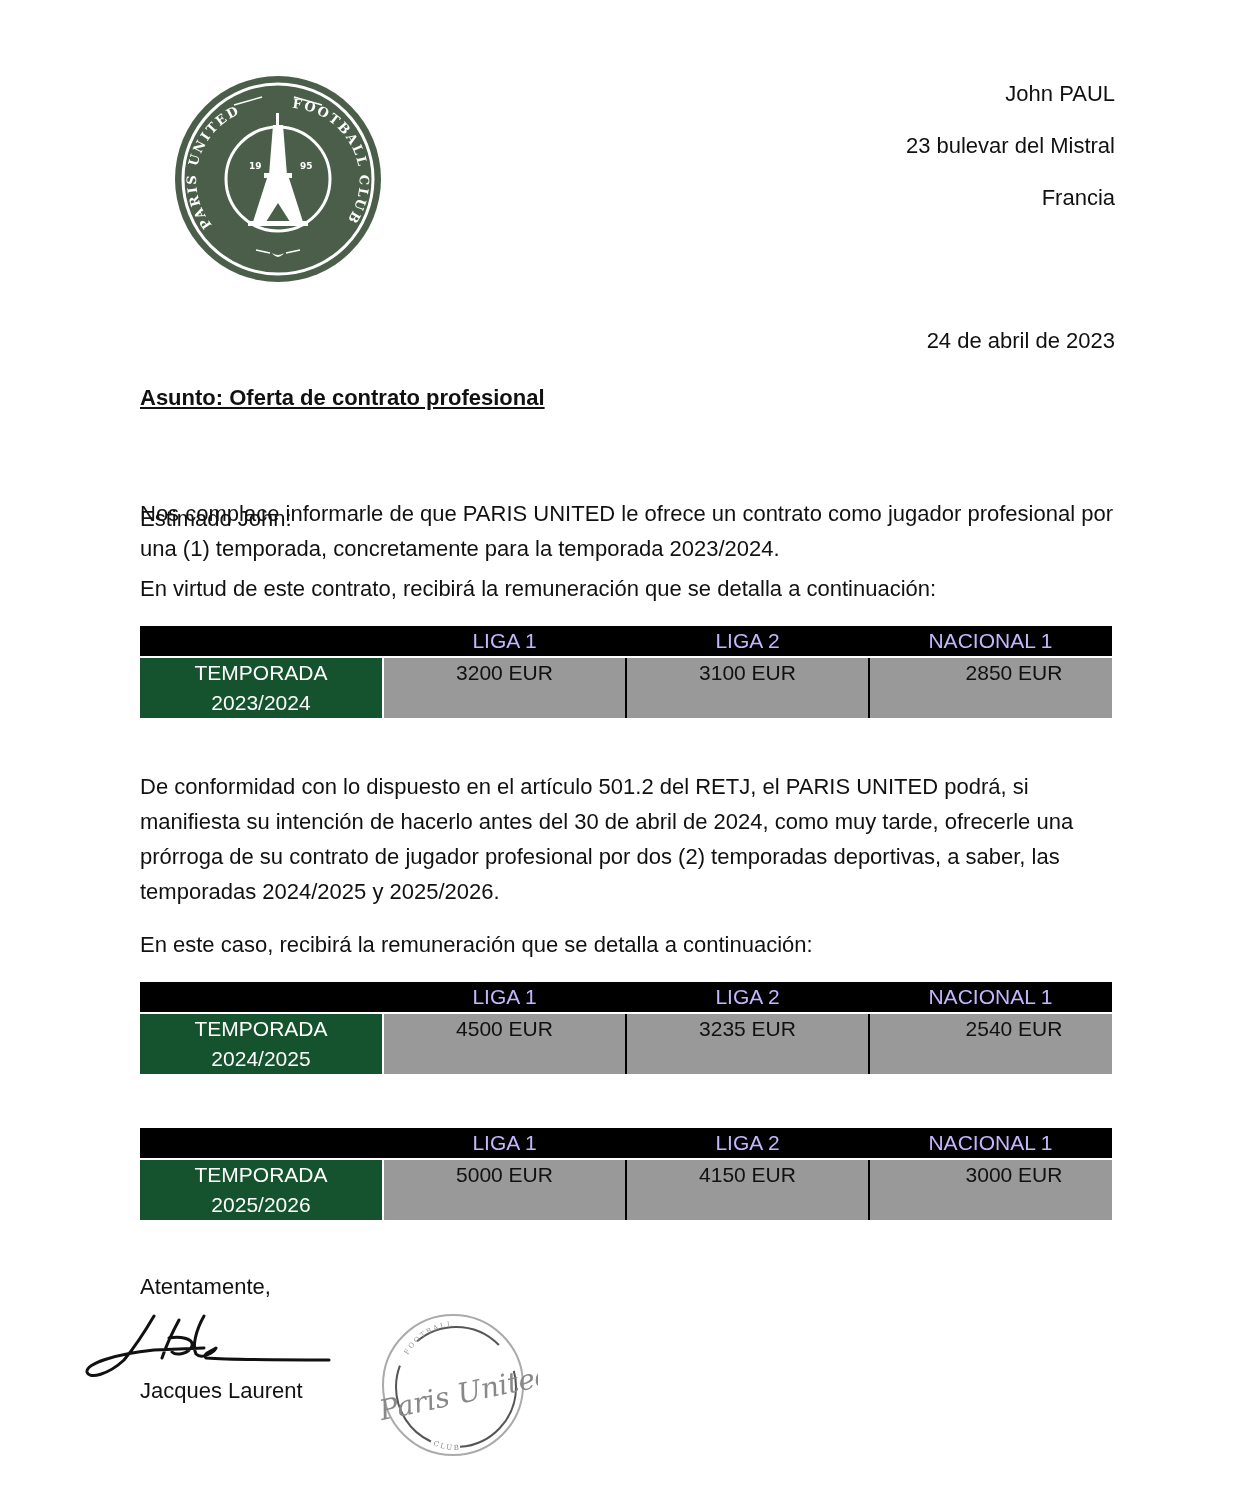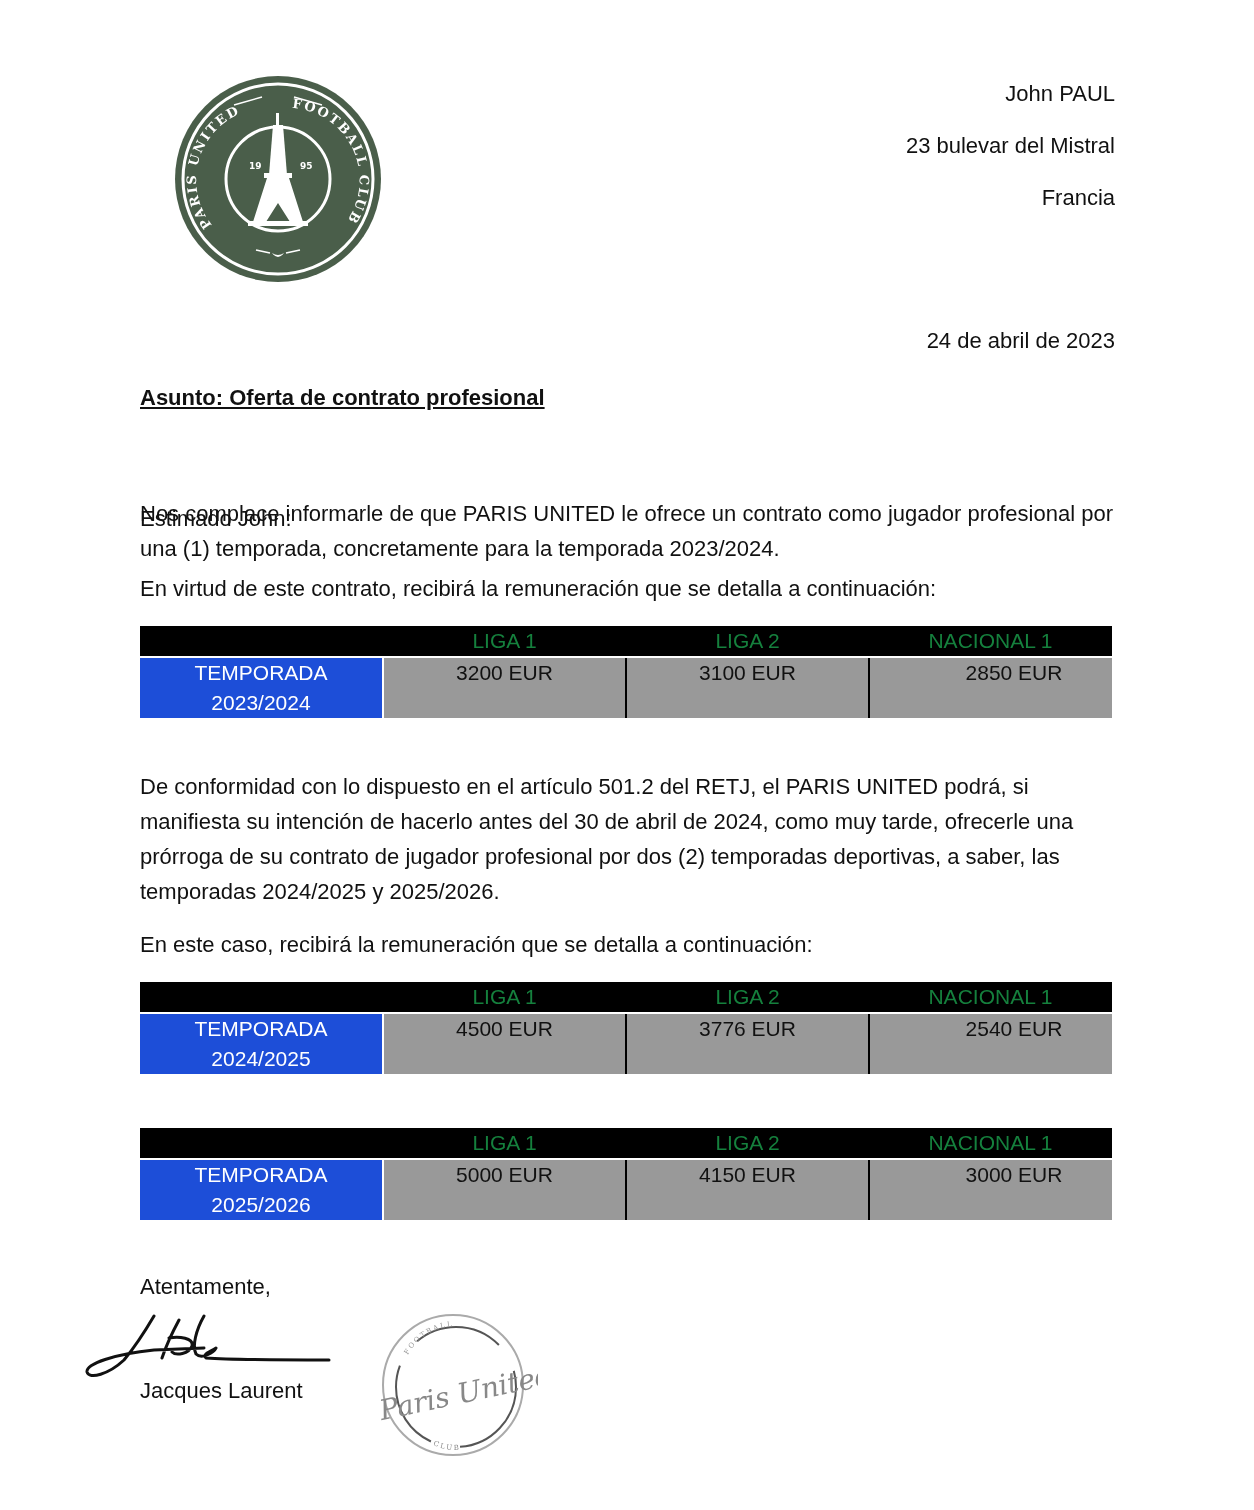--- a/index.html
+++ b/index.html
@@ -16,23 +16,23 @@
     .body-text { position: absolute; left: 140px; width: 975px; font-size: 22px; line-height: 35px; }
     .subject { top: 380px; font-weight: bold; text-decoration: underline; }
     .greeting { top: 454px; margin-top: 47px; }
     .p1 { top: 488px; margin-top: 8px; }
     .p2 { top: 571px; }
     .p3 { top: 769px; }
     .p4 { top: 927px; }
 
     .pay-table { position: absolute; left: 140px; width: 972px; border-collapse: collapse; table-layout: fixed; font-size: 21px; }
     .pay-table td, .pay-table th { padding: 0; text-align: center; }
-    .pay-table th { background: #000000; color: #15803d; font-weight: normal; height: 30px; line-height: 30px; border-bottom: 2px solid #ffffff; }
+    .pay-table th { background: #000000; color: #c4b5fd; font-weight: normal; height: 30px; line-height: 30px; border-bottom: 2px solid #ffffff; }
     .pay-table td { height: 58px; vertical-align: top; line-height: 30px; }
-    .pay-table td.season { background: #1d4ed8; color: #ffffff; border-right: 2px solid #ffffff; }
+    .pay-table td.season { background: #14532d; color: #ffffff; border-right: 2px solid #ffffff; }
     .pay-table td.amount { background: #999999; color: #111111; border-right: 2px solid #000000; }
     .pay-table td.amount:last-child { border-right: none; padding-left: 46px; }
     .t1 { top: 626px; }
     .t2 { top: 982px; }
     .t3 { top: 1128px; }
 
     .closing { position: absolute; left: 140px; top: 1274px; font-size: 22px; }
     .signature { position: absolute; left: 84px; top: 1308px; width: 250px; height: 75px; }
     .signer { position: absolute; left: 140px; top: 1378px; font-size: 22px; }
     .stamp { position: absolute; left: 368px; top: 1295px; width: 170px; height: 170px; }
@@ -110,21 +110,21 @@
     <tbody>
         <tr>
       <th></th>
       <th>LIGA 1</th>
       <th>LIGA 2</th>
       <th>NACIONAL 1</th>
     </tr>
     <tr>
       <td class="season"><span>TEMPORADA</span><br><span>2024/2025</span></td>
       <td class="amount">4500 EUR</td>
-      <td class="amount">3776 EUR</td>
+      <td class="amount">3235 EUR</td>
       <td class="amount">2540 EUR</td>
     </tr>
   </tbody>
     </table>
 
   <table class="pay-table t3">
     <tbody>
         <tr>
       <th></th>
       <th>LIGA 1</th>

